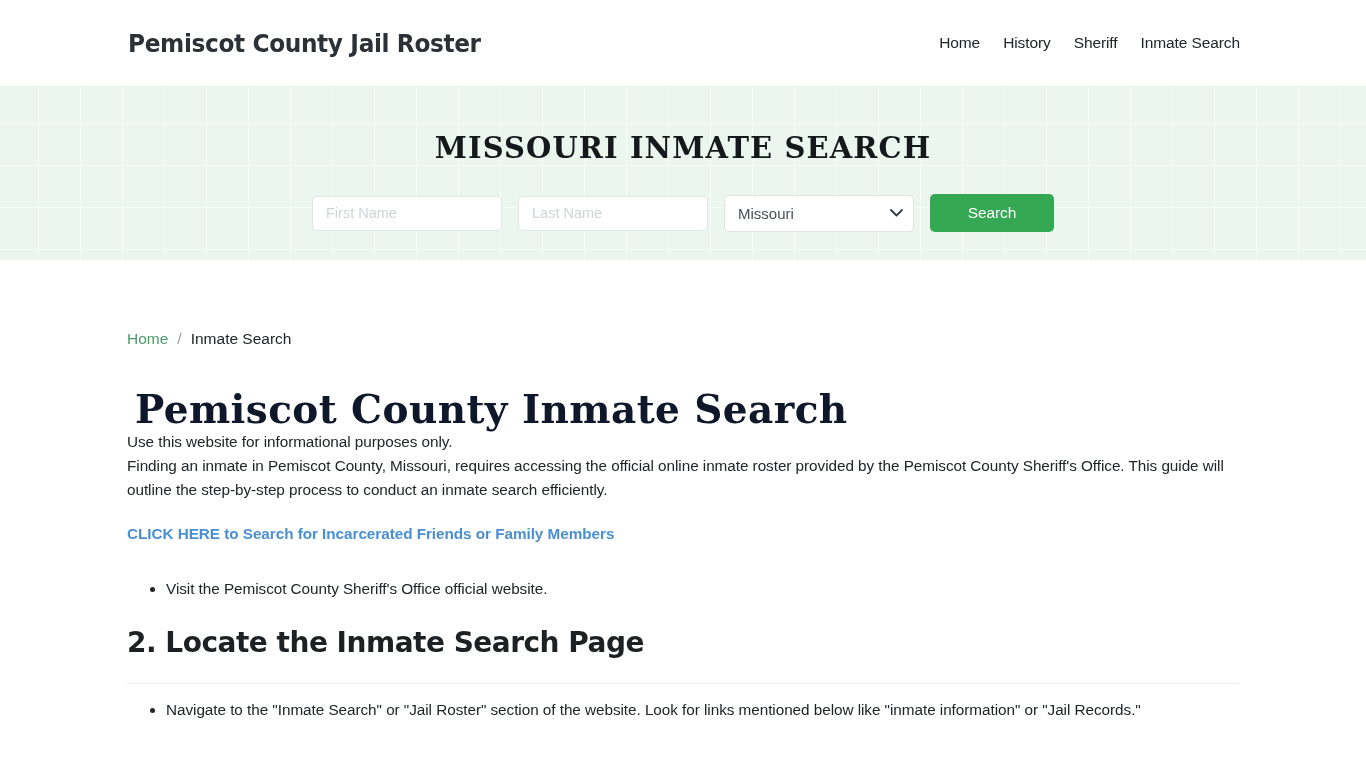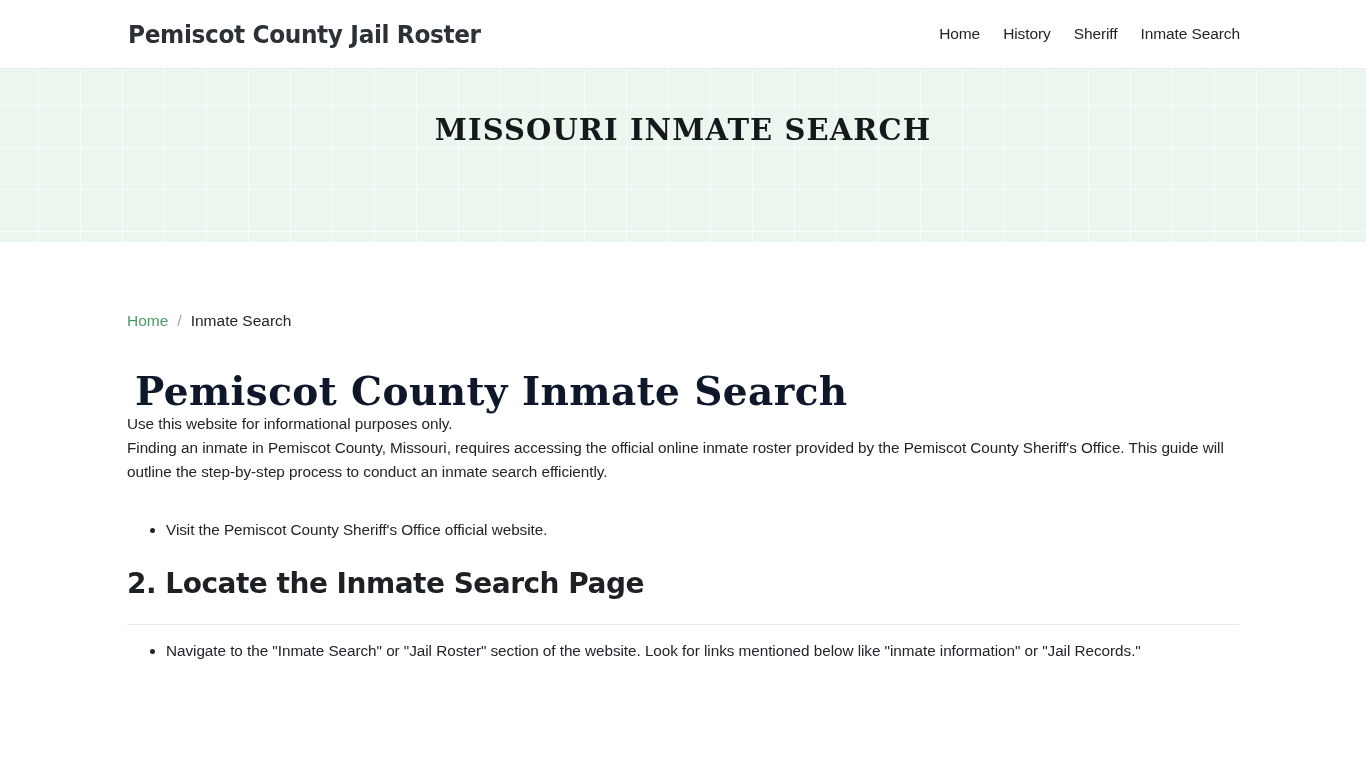--- a/index.html
+++ b/index.html
@@ -9,21 +9,21 @@
     width: 1366px;
     height: 768px;
     overflow: hidden;
     background: #ffffff;
     font-family: "Liberation Sans", sans-serif;
     -webkit-font-smoothing: antialiased;
   }
 
   
   .navbar {
-    height: 68px;
+    height: 86px;
     background: #ffffff;
     display: flex;
     align-items: center;
     justify-content: space-between;
     padding: 0 128px 0 128px;
     position: relative;
   }
   .brand {
     font-family: "DejaVu Sans", sans-serif;
     font-weight: 700;
@@ -234,36 +234,52 @@
     <a class="nav-link" href="#">Home</a>
     <a class="nav-link" href="#">History</a>
     <a class="nav-link" href="#">Sheriff</a>
     <a class="nav-link" href="#">Inmate Search</a>
   </nav>
 </div>
 
 <section class="hero">
   <h1 class="hero-title">MISSOURI INMATE SEARCH</h1>
 
+  <form class="search-form">
+    <input class="field" type="text" placeholder="First Name" style="">
+    <input class="field" type="text" placeholder="Last Name" style="">
+    <span class="select-wrap">
+      <select class="select-field">
+        <option>Missouri</option>
+      </select>
+      <span class="select-chevron">
+        <svg width="13" height="9" viewBox="0 0 13 9" xmlns="http://www.w3.org/2000/svg">
+          <path d="M1 1.5 L6.5 7 L12 1.5" stroke="#343a40" stroke-width="1.8" fill="none" stroke-linecap="round" stroke-linejoin="round"></path>
+        </svg>
+      </span>
+    </span>
+    <button class="search-btn" type="submit">Search</button>
+  </form>
 </section>
 
 <main class="content">
 
   <div class="breadcrumb">
     <a href="#">Home</a>
     <span class="sep">/</span>
     <span class="current">Inmate Search</span>
   </div>
 
   <h1 class="page-title">Pemiscot County Inmate Search</h1>
 
   <p class="body-text p-lead">Use this website for informational purposes only.</p>
 
   <p class="body-text p-main">Finding an inmate in Pemiscot County, Missouri, requires accessing the official online inmate roster provided by the Pemiscot County Sheriff's Office. This guide will outline the step-by-step process to conduct an inmate search efficiently.</p>
 
+  <a class="cta-link" href="#">CLICK HERE to Search for Incarcerated Friends or Family Members</a>
 
   <ul class="steps">
     <li>Visit the Pemiscot County Sheriff's Office official website.</li>
   </ul>
 
   <h2 class="section-heading">2. Locate the Inmate Search Page</h2>
 
   <hr class="divider">
 
   <ul class="steps2">

